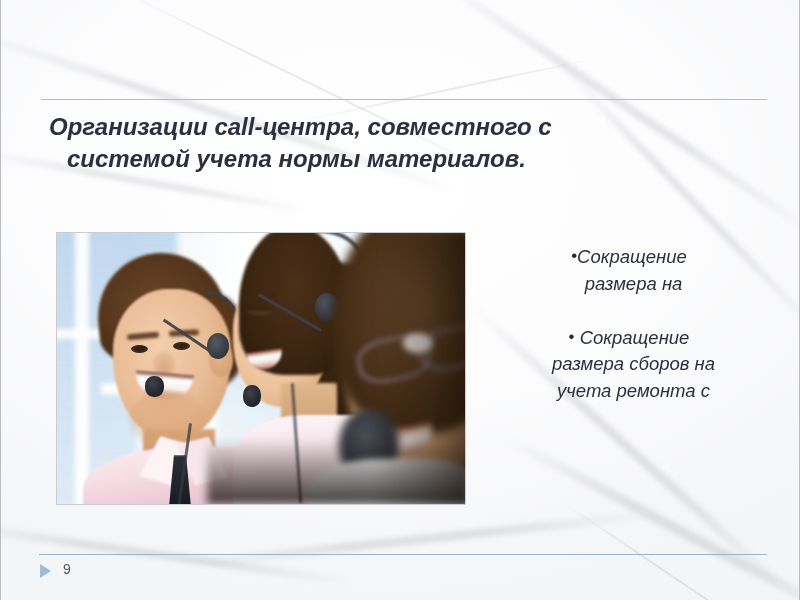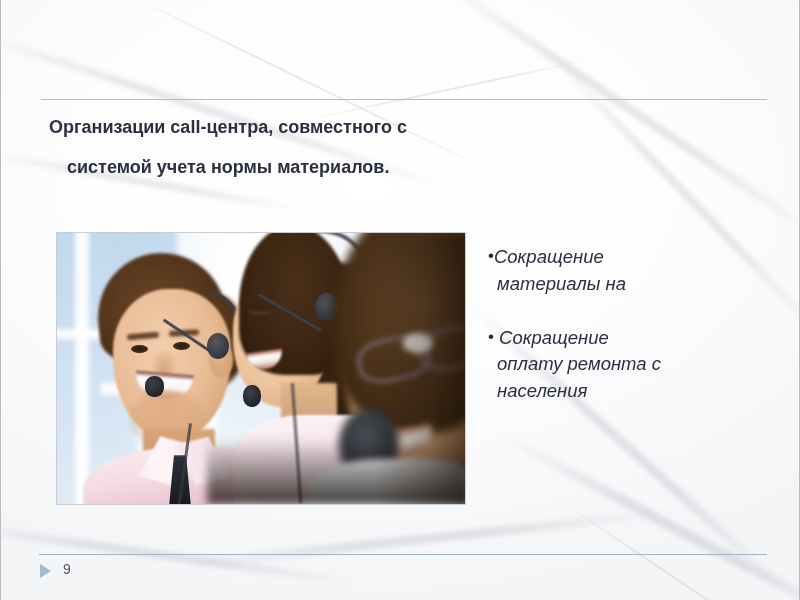--- a/index.html
+++ b/index.html
@@ -64,27 +64,28 @@
     background: #a9bdd4;
   }
 
   
   #subtitle {
     position: absolute;
     left: 48px;
     top: 111px;
     width: 610px;
     font-family: "Liberation Sans", sans-serif;
+    font-style: italic;
     font-weight: 700;
-    font-size: 18px;
+    font-size: 24px;
     line-height: 32px;
     color: #2b3040;
     text-indent: 0;
   }
-  #subtitle .l2 { display:block; padding-left: 18px; margin-top: 8px; }
+  #subtitle .l2 { display:block; padding-left: 18px; }
 
   
   #photo {
     position: absolute;
     left: 55px;
     top: 232px;
     width: 410px;
     height: 273px;
     overflow: hidden;
     border: 1px solid #c9ccd2;
@@ -383,21 +384,21 @@
     position: absolute;
     left: 487px;
     top: 243px;
     width: 282px;
     font-family: "Liberation Sans", sans-serif;
     font-style: italic;
     font-size: 18.5px;
     line-height: 26.5px;
     color: #2b3040;
   }
-  #bullets .bullet { display: block; }
+  #bullets .bullet { display: block; text-align: center; }
   #bullets .bullet + .bullet { margin-top: 26.5px; }
   #bullets .marker {
     color: #232840;
     font-style: normal;
     font-size: 17px;
     vertical-align: 2px;
   }
   #bullets .btext { padding-left: 0; }
   #bullets .rest { display:block; padding-left: 9px; }
 
@@ -511,27 +512,27 @@
       <div class="f-shirt"></div>
       <div class="dark-right"></div>
       <div class="dark-bottom"></div>
     </div>
   </div>
 
   <div id="bullets">
 
     <span class="bullet">
       <span class="marker">•</span><span class="btext">Сокращение</span>
-      <span class="rest">материалы на</span>
+      <span class="rest">размера на</span>
     </span>
 
     <span class="bullet">
       <span class="marker">•</span><span class="btext"> Сокращение</span>
-      <span class="rest">оплату ремонта с</span>
-      <span class="rest">населения</span>
+      <span class="rest">размера сборов на</span>
+      <span class="rest">учета ремонта с</span>
     </span>
 
   </div>
 
   <div id="footer-rule"></div>
   <div id="page-triangle"></div>
   <div id="page-number">9</div>
 
 </div>
 

